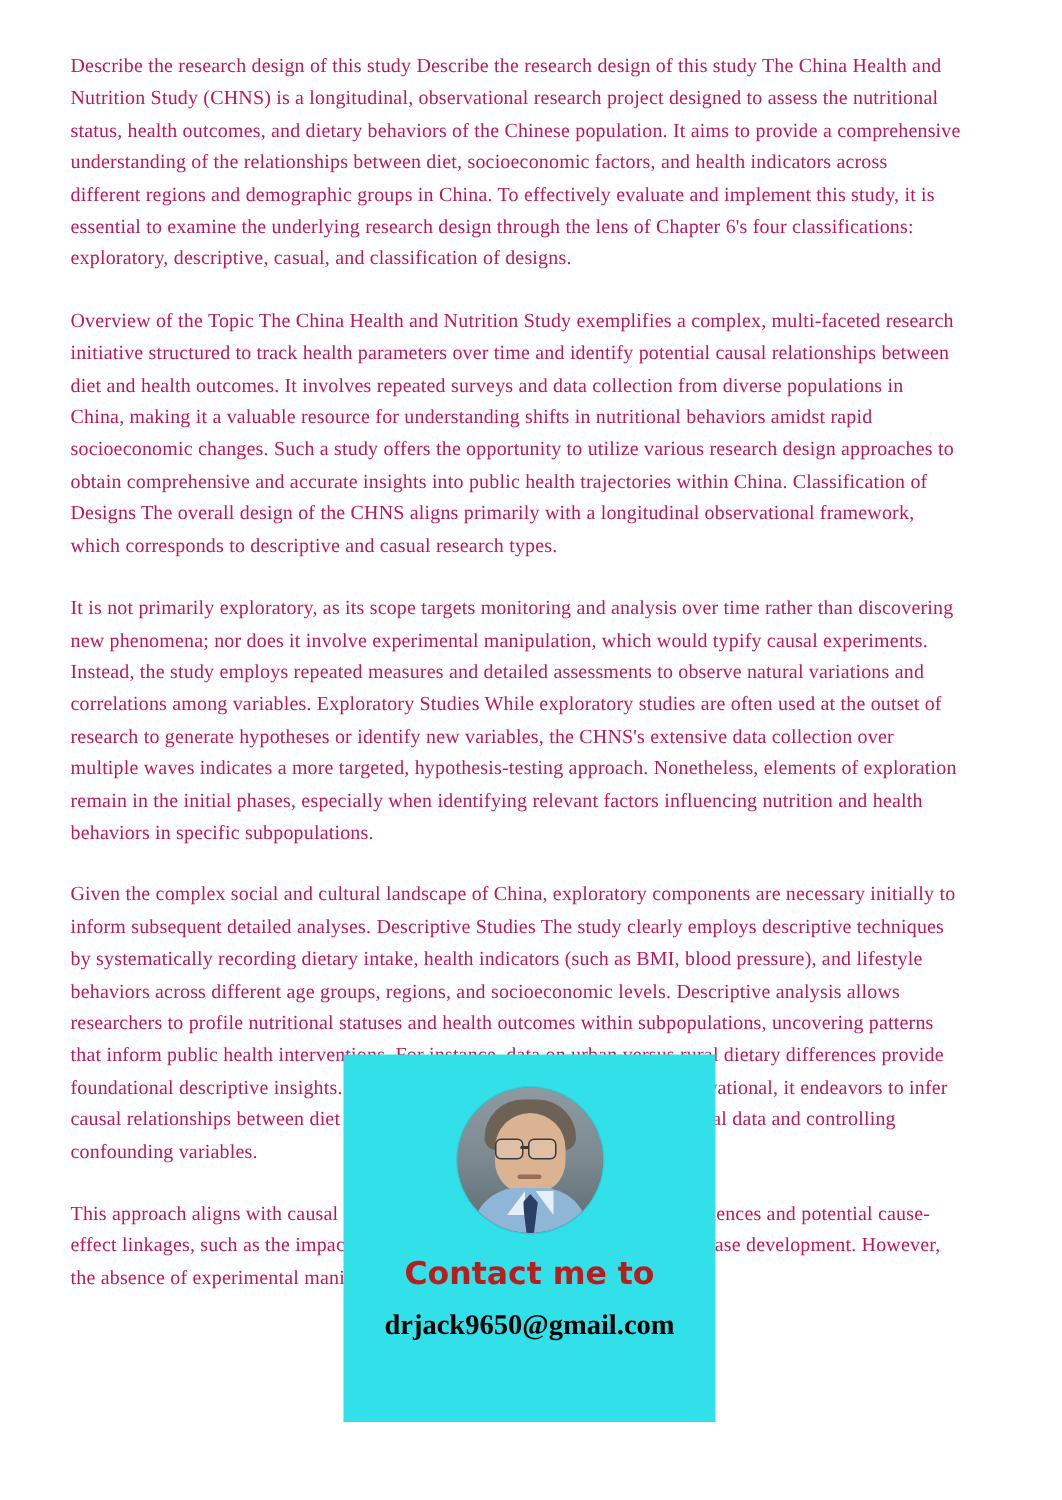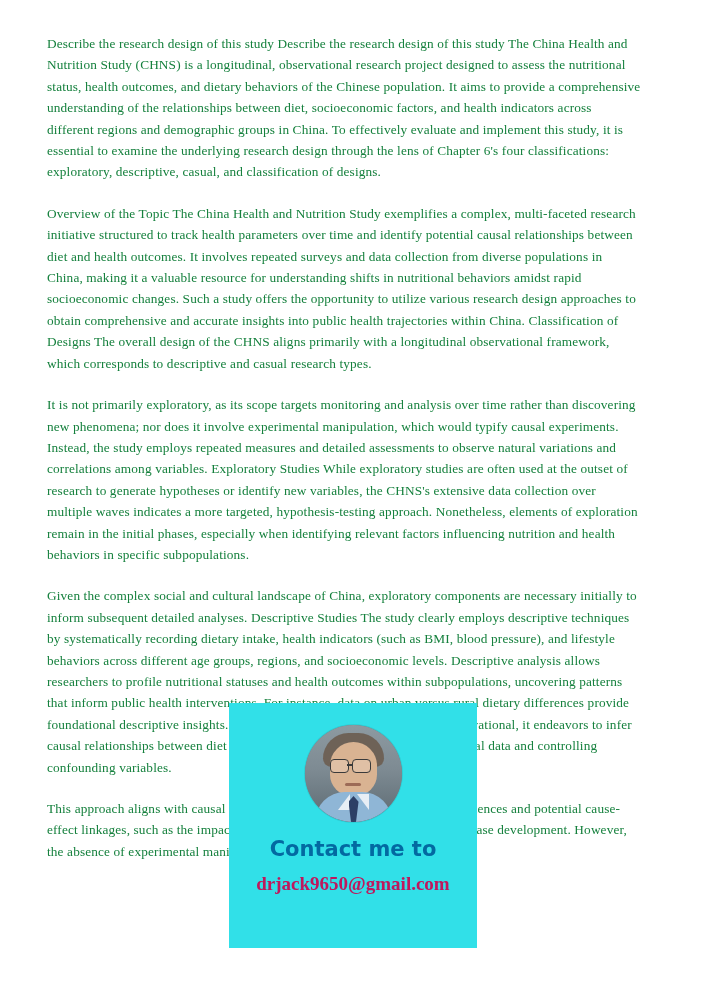--- a/index.html
+++ b/index.html
@@ -25,21 +25,21 @@
   .doc-body {
     position: absolute;
     left: 47px;
     top: 33px;
     width: 594px;
   }
   .para {
     font-family: "Liberation Serif", serif;
     font-size: 13.3px;
     line-height: 21.4px;
-    color: #15803d;
+    color: #be185d;
     text-align: left;
     margin: 0 0 20px 0;
     letter-spacing: 0.01em;
   }
   .para:last-child {
     margin-bottom: 0;
   }
   
   .overlay-card {
     position: absolute;
@@ -148,31 +148,31 @@
   .av-collar-r {
     right: 33px;
     border-width: 0 12px 16px 0;
     border-color: transparent #e7eef5 transparent transparent;
   }
   .overlay-line1, .overlay-line2 {
     font-family: "DejaVu Sans", sans-serif;
     font-weight: bold;
     font-size: 21px;
     line-height: 26px;
-    color: #0369a1;
+    color: #b91c1c;
     text-align: center;
     width: 100%;
   }
   .overlay-line1 { margin-top: 14px; }
   .overlay-email {
     font-family: "Liberation Serif", serif;
     font-weight: bold;
     font-size: 19px;
     line-height: 24px;
-    color: #be185d;
+    color: #000000;
     text-align: center;
     width: 100%;
     margin-top: 10px;
   }
 </style>
 </head>
 <body>
 
 <div class="page">
 

